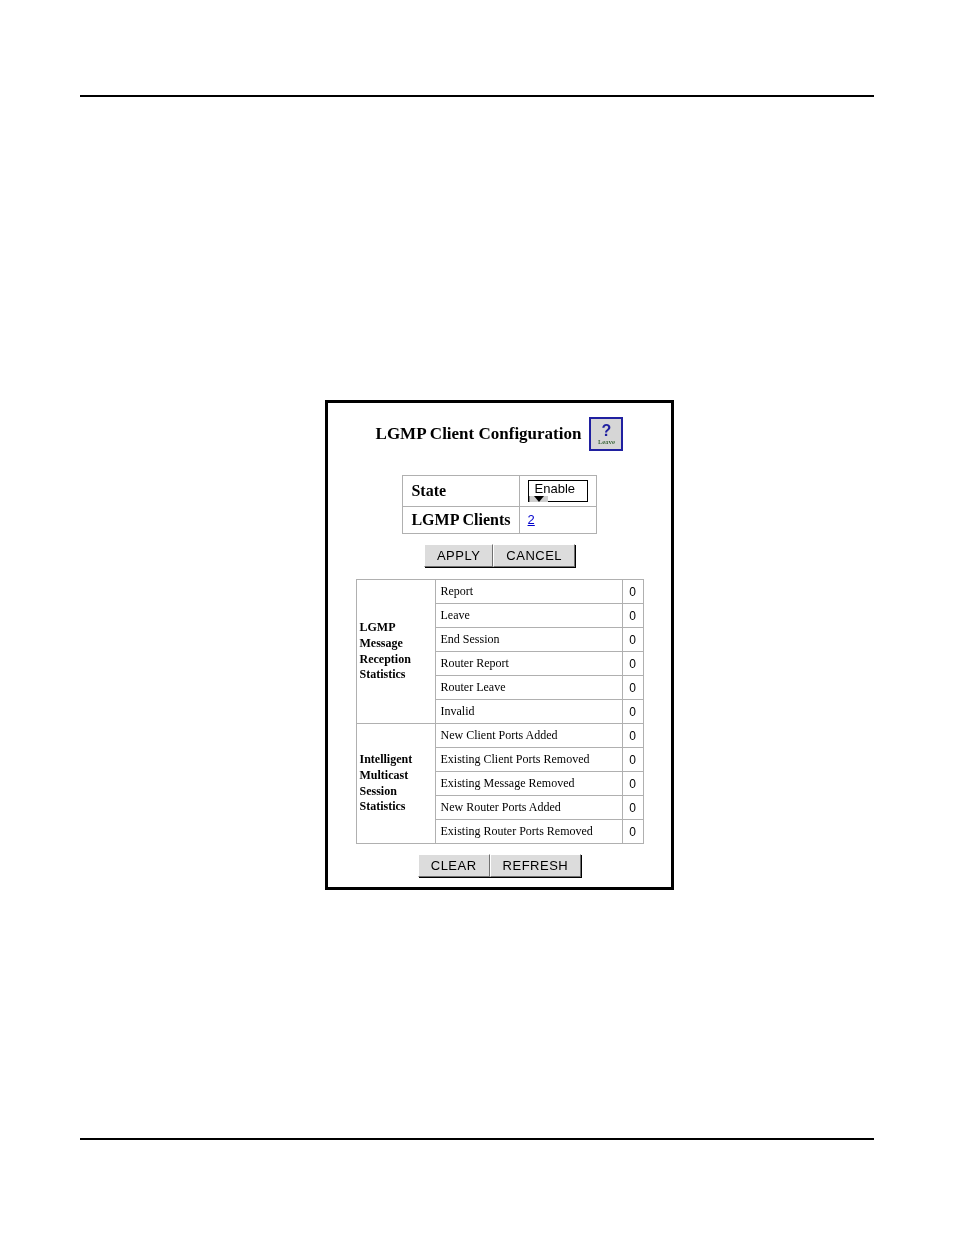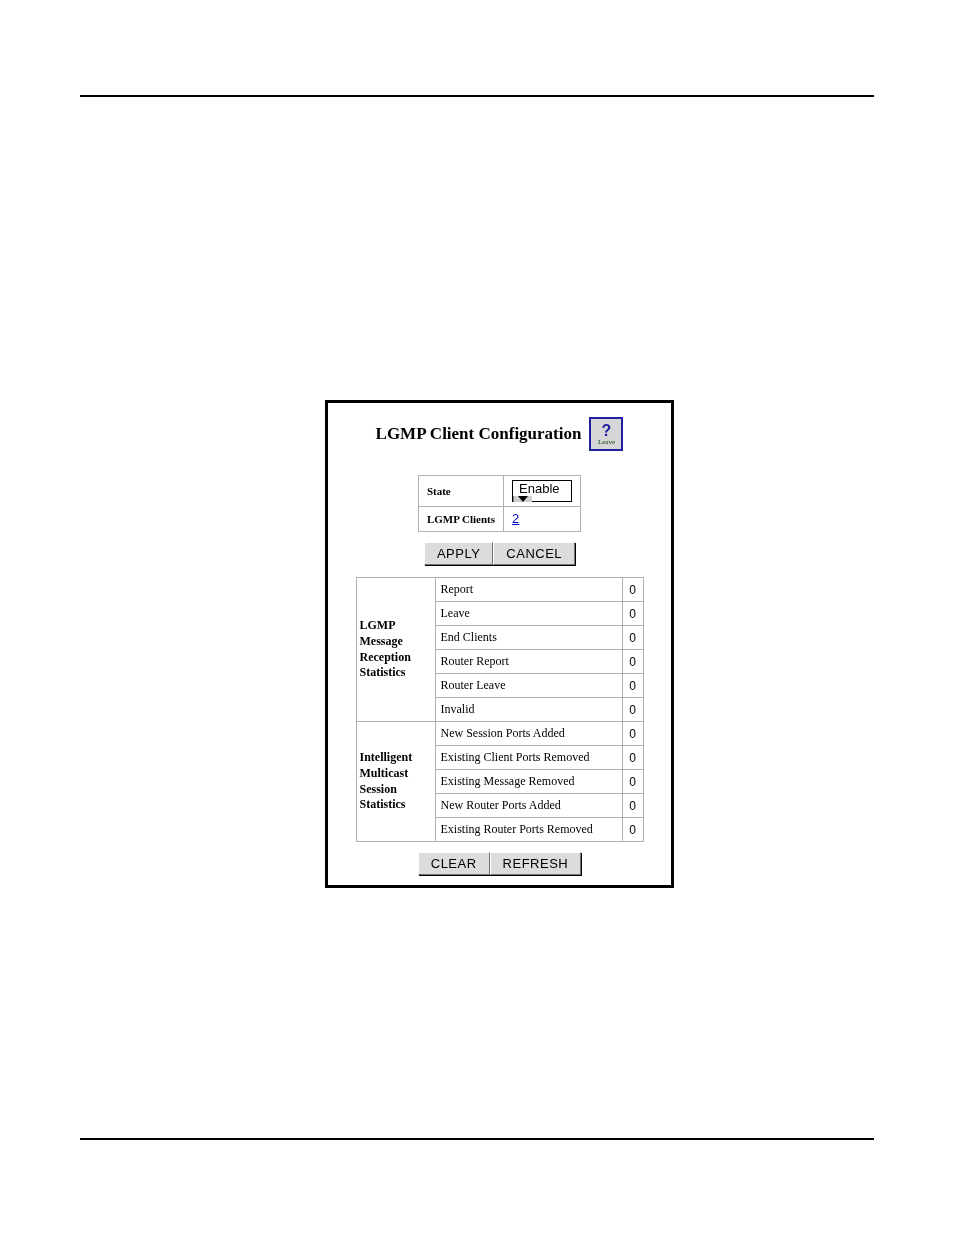--- a/index.html
+++ b/index.html
@@ -83,21 +83,21 @@
     border-collapse: collapse;
   }
   .config-table td {
     border: 1px solid #b0b0b0;
     padding: 4px 8px;
     font-size: 13px;
     background: #fff;
   }
   .config-table td.label {
     font-weight: bold;
-    font-size: 11px;
+    font-size: 16px;
   }
   .select-wrap {
     display: inline-flex;
     border: 1px solid #000;
     background: #fff;
     font-family: Arial, sans-serif;
     font-size: 13px;
     height: 20px;
     align-items: stretch;
     flex-direction: column;
@@ -231,39 +231,39 @@
             <tr>
           <td class="grouplabel" rowspan="6">LGMP Message Reception Statistics</td>
           <td class="metric">Report</td>
           <td class="valcell">0</td>
         </tr>
         <tr>
           <td class="metric">Leave</td>
           <td class="valcell">0</td>
         </tr>
         <tr>
-          <td class="metric">End Clients</td>
+          <td class="metric">End Session</td>
           <td class="valcell">0</td>
         </tr>
         <tr>
           <td class="metric">Router Report</td>
           <td class="valcell">0</td>
         </tr>
         <tr>
           <td class="metric">Router Leave</td>
           <td class="valcell">0</td>
         </tr>
         <tr>
           <td class="metric">Invalid</td>
           <td class="valcell">0</td>
         </tr>
 
         <tr>
           <td class="grouplabel" rowspan="5">Intelligent Multicast Session Statistics</td>
-          <td class="metric">New Session Ports Added</td>
+          <td class="metric">New Client Ports Added</td>
           <td class="valcell">0</td>
         </tr>
         <tr>
           <td class="metric">Existing Client Ports Removed</td>
           <td class="valcell">0</td>
         </tr>
         <tr>
           <td class="metric">Existing Message Removed</td>
           <td class="valcell">0</td>
         </tr>

